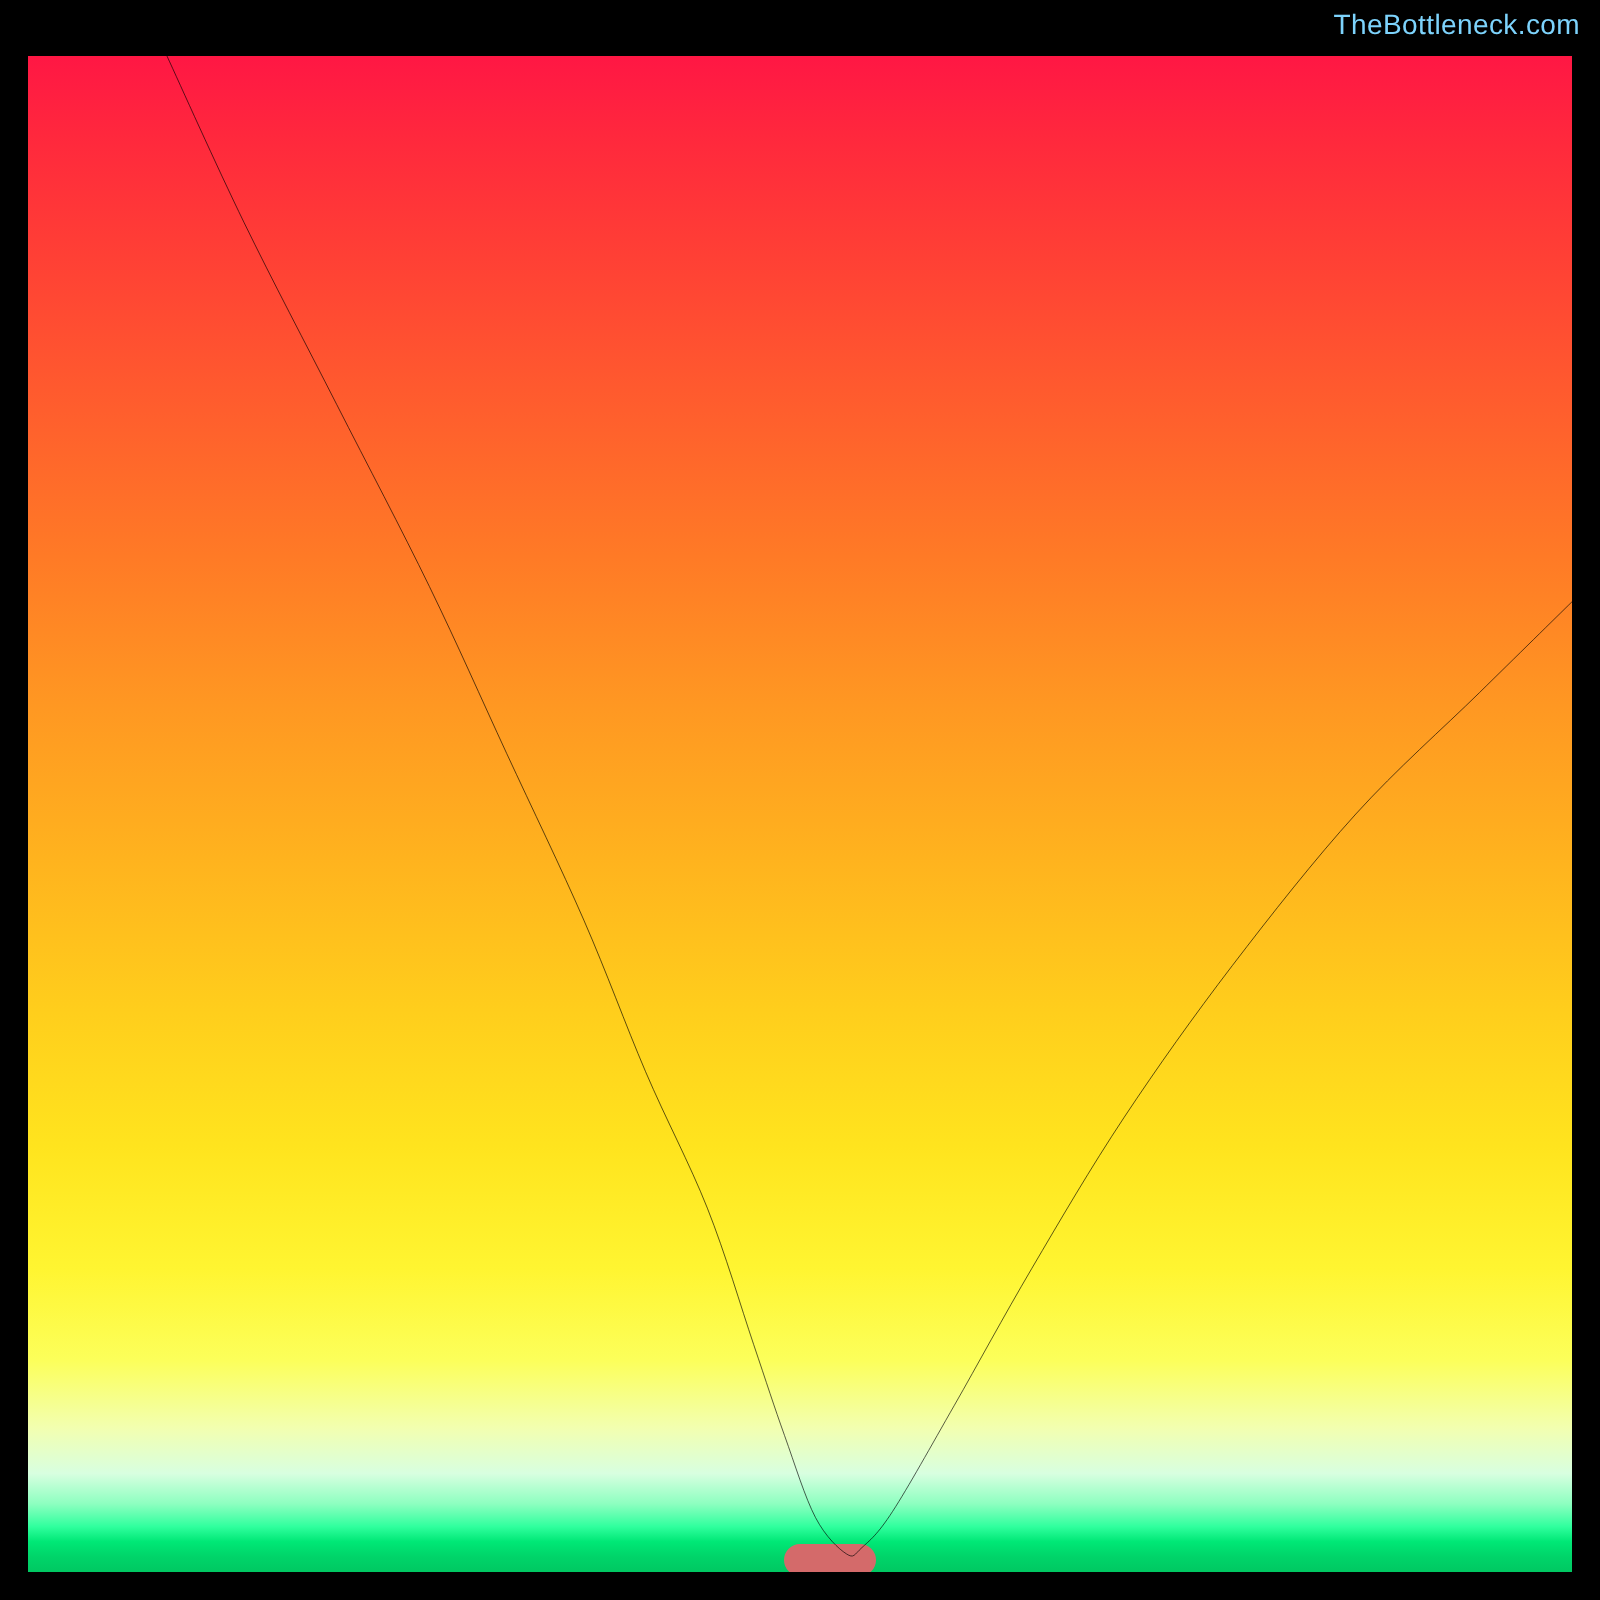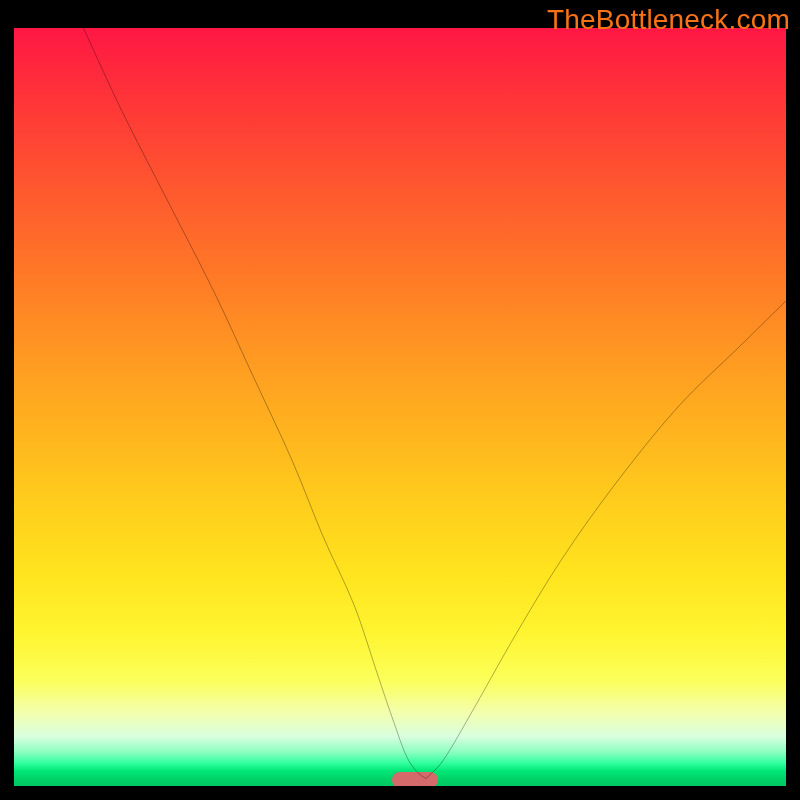--- a/index.html
+++ b/index.html
@@ -14,22 +14,22 @@
   .frame {
     position: relative;
     width: 800px;
     height: 800px;
     background: #000;
   }
   .watermark {
     position: absolute;
     top: 4px;
     right: 10px;
-    color: #f97316;
-    font-size: 28px;
+    color: #7dd3fc;
+    font-size: 14px;
     font-weight: 400;
     letter-spacing: 0.2px;
     z-index: 5;
     margin-left: 39px;
   }
   .plot-outer {
     position: absolute;
     left: 14px;
     top: 28px;
     width: 772px;

